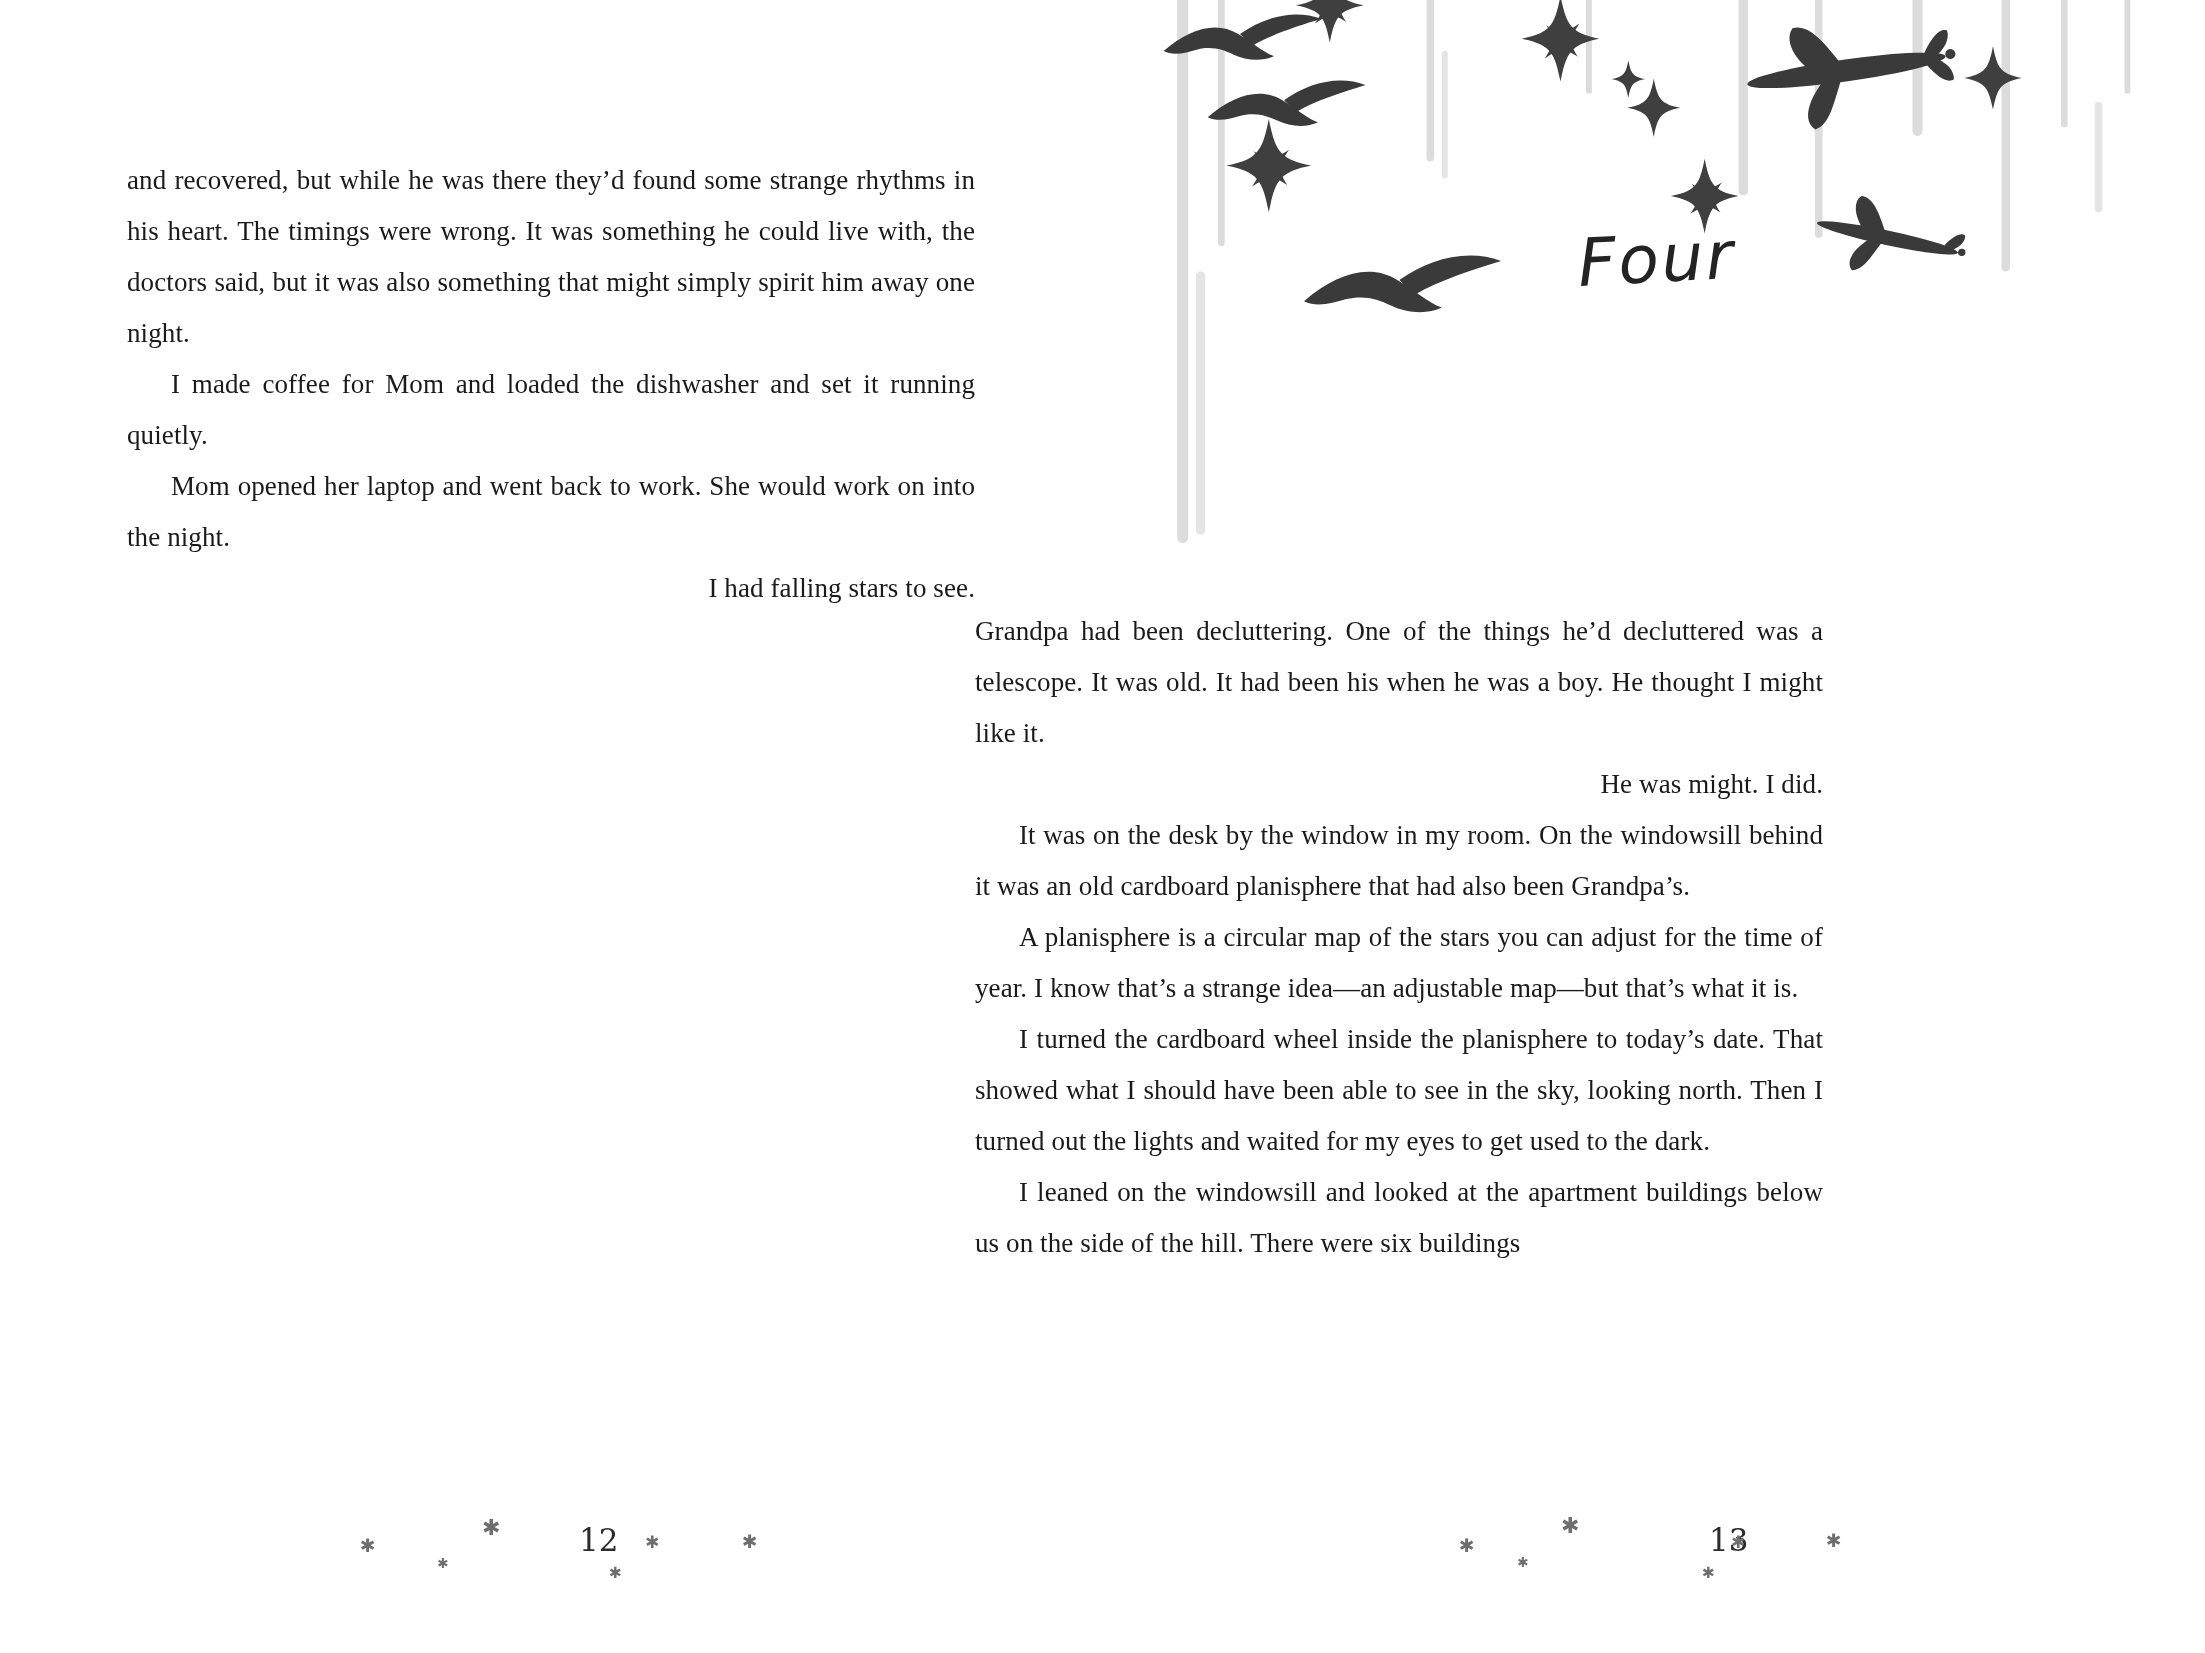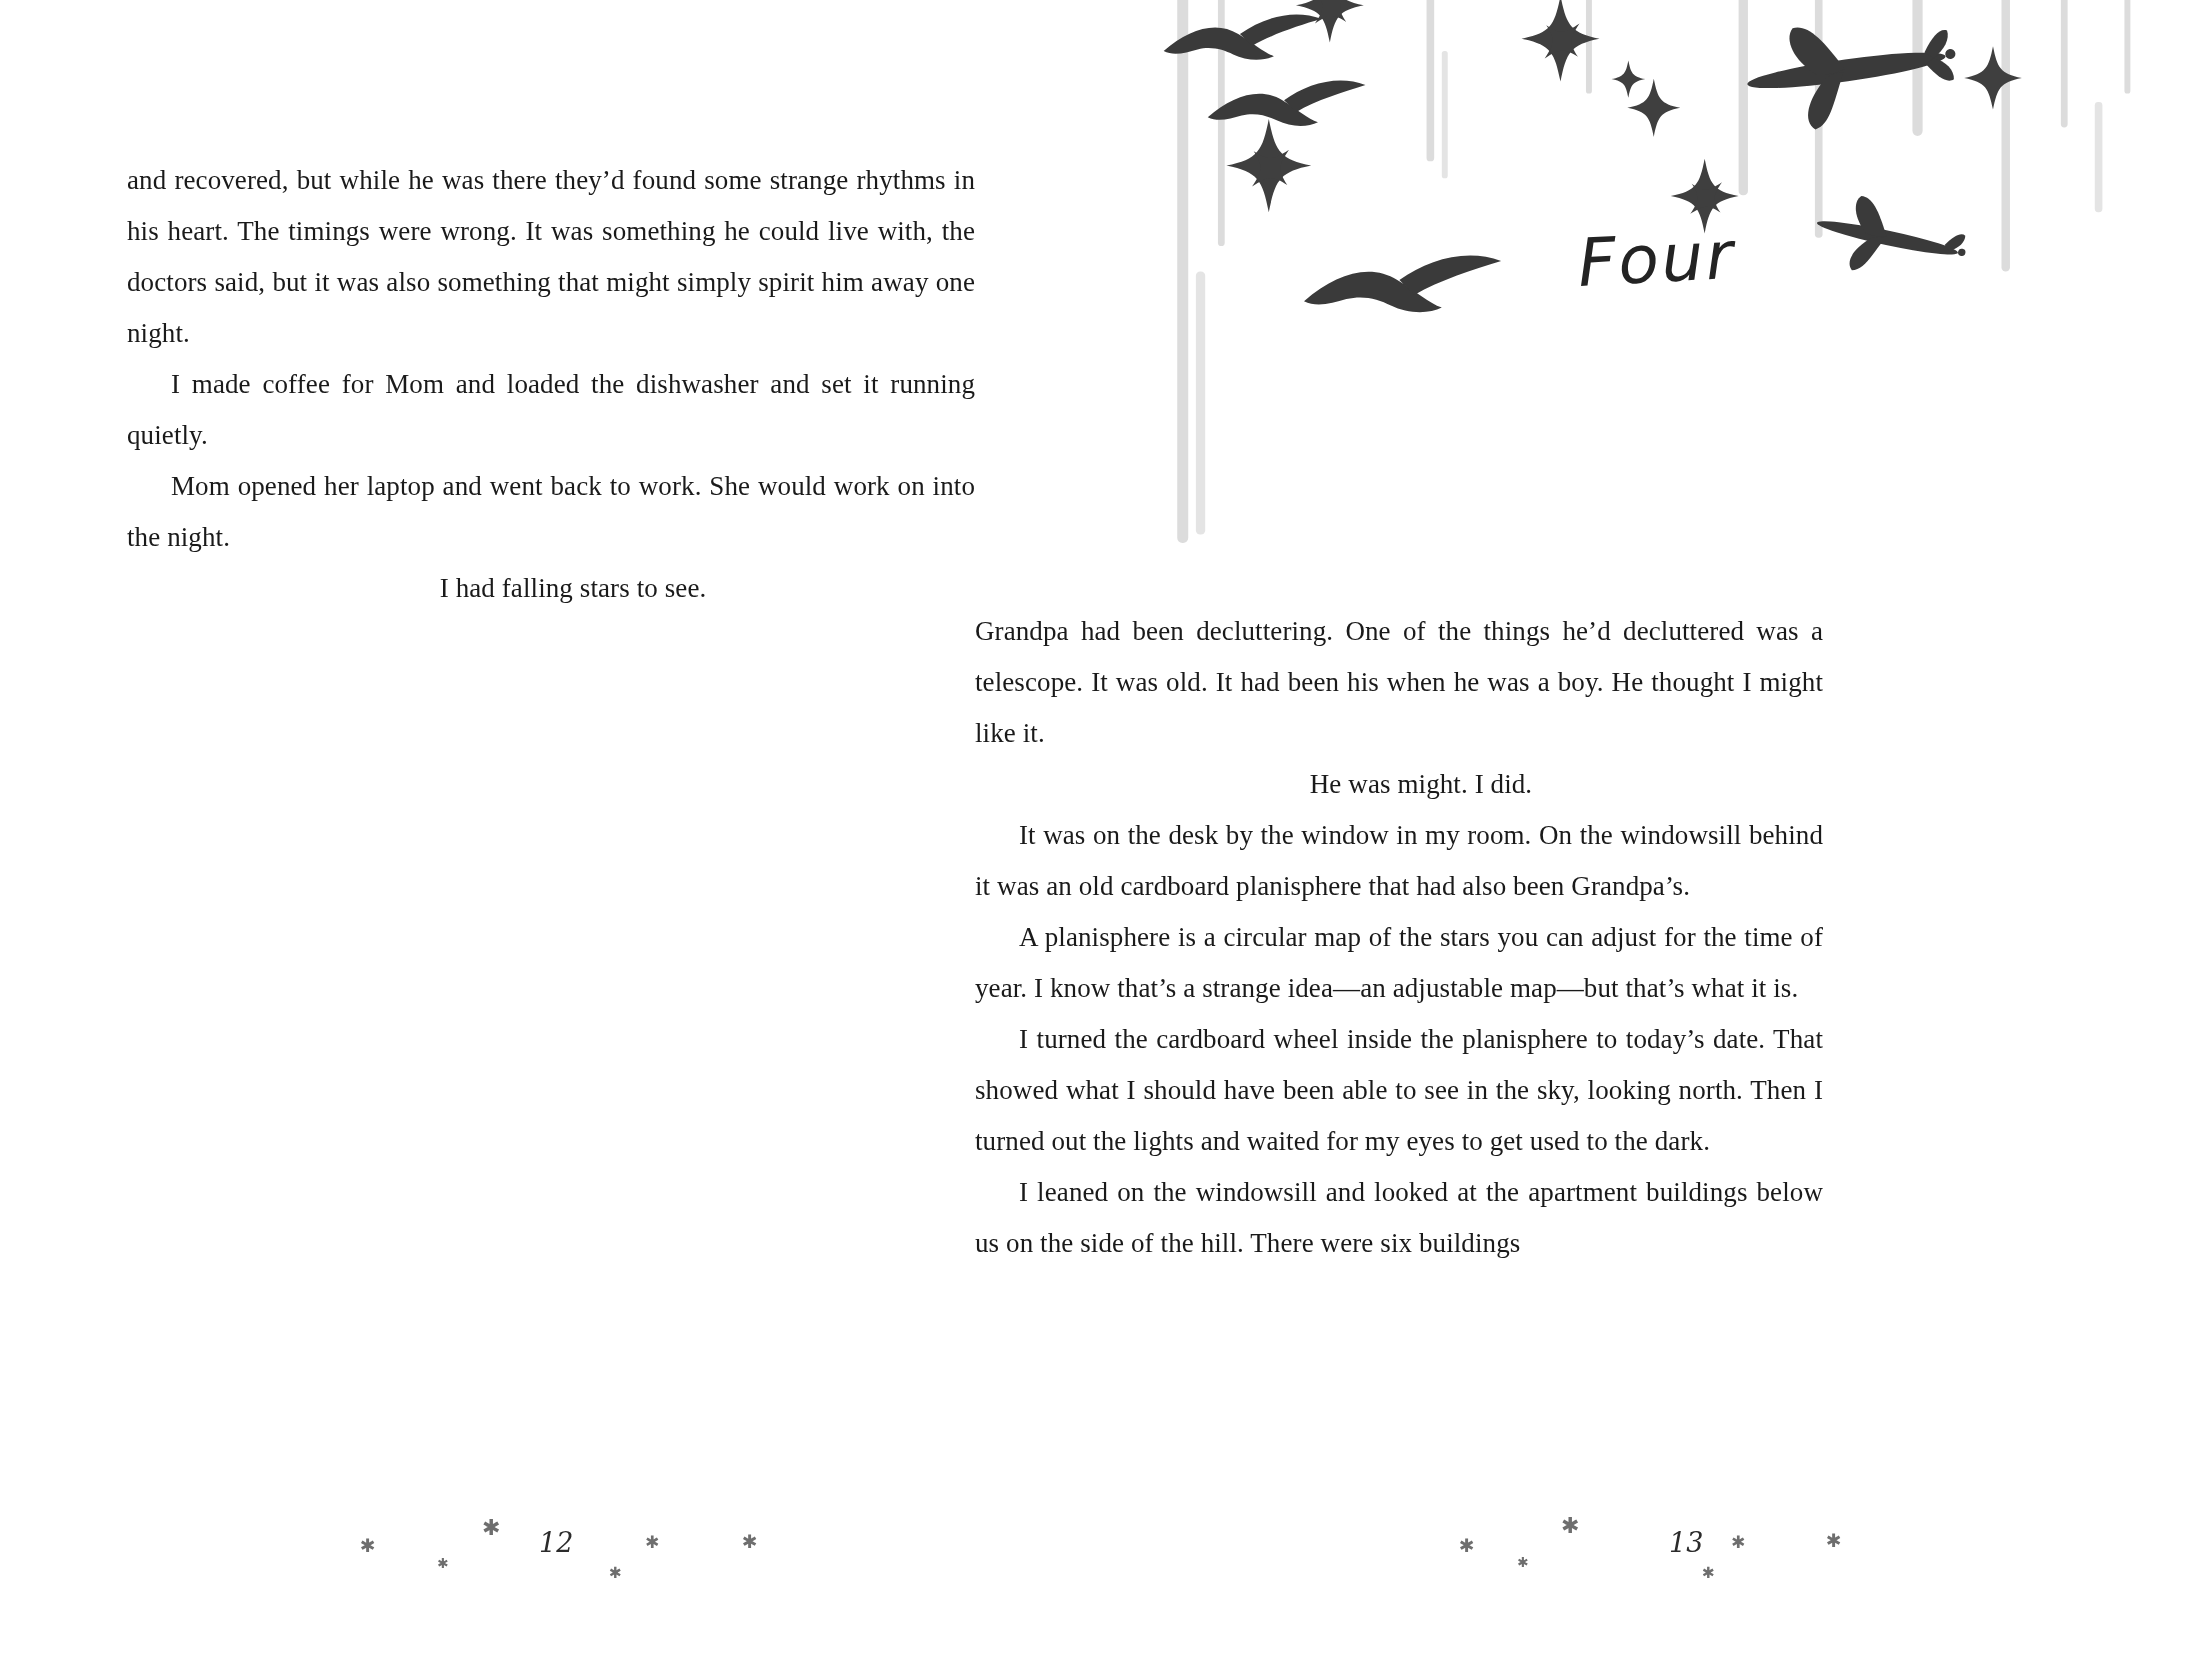--- a/index.html
+++ b/index.html
@@ -42,21 +42,21 @@
     font-size: 27px;
     line-height: 51px;
     text-align: justify;
     text-justify: inter-word;
     letter-spacing: 0.1px;
   }
   p.body.indent {
     text-indent: 44px;
   }
   p.body.last-short {
-    text-align: center;
+    text-align: right;
   }
 
   
   .right-text {
     position: absolute;
     left: 975px;
     top: 606px;
     width: 848px;
   }
 
@@ -86,23 +86,23 @@
   
   .folio {
     position: absolute;
     bottom: 66px;
     width: 100%;
     height: 93px;
   }
   .folio-num {
     position: absolute;
     font-family: "DejaVu Serif", serif;
-    font-style: italic;
-    font-size: 27px;
+    font-size: 31px;
     color: #2b2b2b;
+    margin-left: 40px;
   }
   .left .folio-num  { left: 539px; bottom: 30.5px; }
   .right .folio-num { left: 1640px; bottom: 30.5px; }
 
   .mini-star {
     position: absolute;
     color: #6e6e6e;
     font-family: "DejaVu Sans", sans-serif;
     line-height: 1;
     user-select: none;

